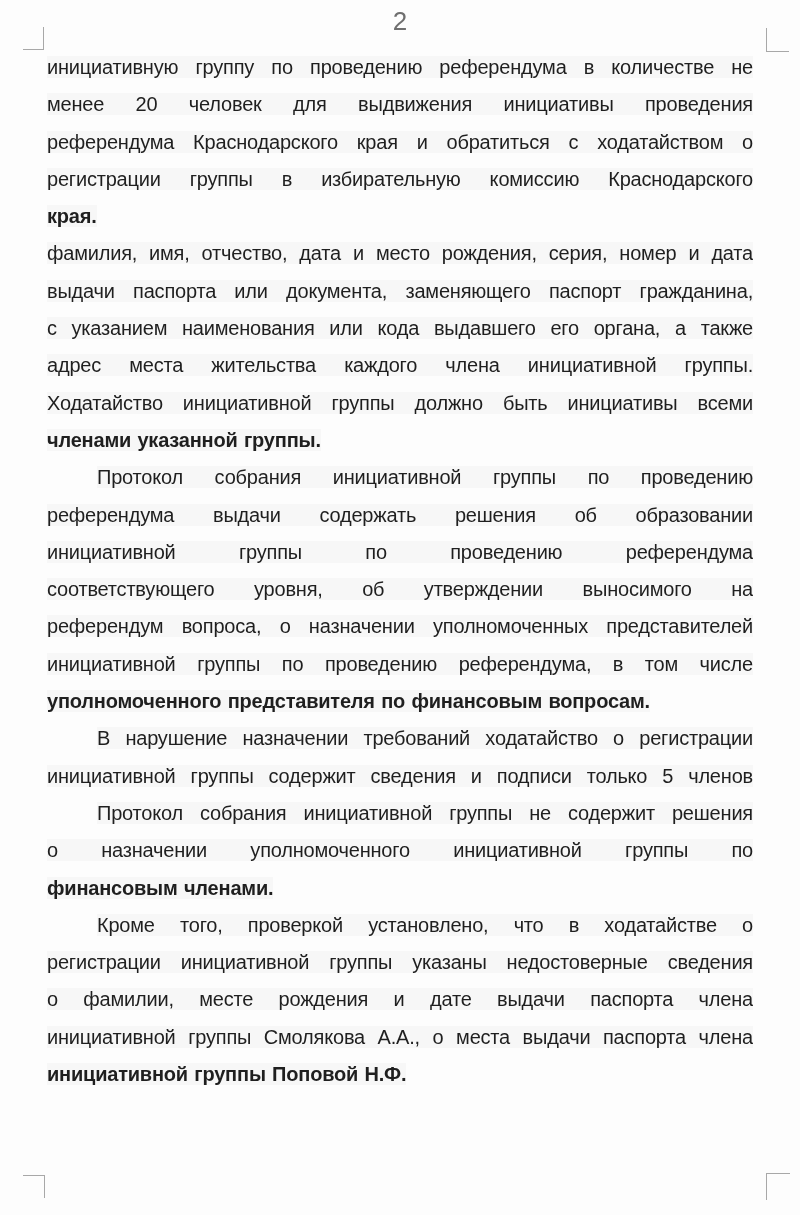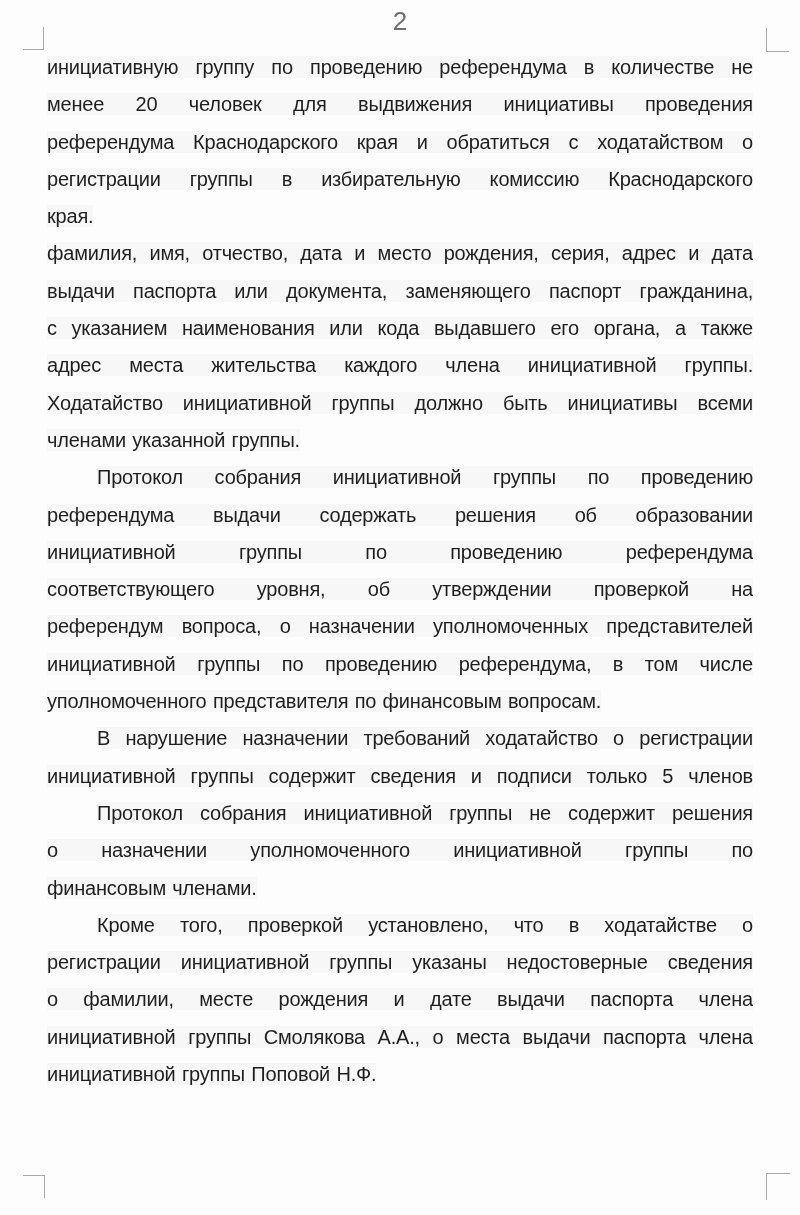--- a/index.html
+++ b/index.html
@@ -52,20 +52,21 @@
     line-height: 37.3px;
     overflow: hidden;
   }
   .line.just {
     text-align: justify;
     text-align-last: justify;
   }
   .line.last {
     text-align: center;
     text-align-last: left;
+    font-weight: bold;
   }
   .line.indent { text-indent: 50px; }
   .ink {
     background: rgba(0, 0, 0, 0.022);
   }
 </style>
 </head>
 <body>
 
 <div class="page-number">2</div>
@@ -77,32 +78,32 @@
 
 <div class="text-block">
     <div class="paragraph">
       <div class="line just"><span class="ink">инициативную группу по проведению референдума в количестве не</span></div>
       <div class="line just"><span class="ink">менее 20 человек для выдвижения инициативы проведения</span></div>
       <div class="line just"><span class="ink">референдума Краснодарского края и обратиться с ходатайством о</span></div>
       <div class="line just"><span class="ink">регистрации группы в избирательную комиссию Краснодарского</span></div>
       <div class="line last"><span class="ink">края.</span></div>
     </div>
     <div class="paragraph">
-      <div class="line just"><span class="ink">фамилия, имя, отчество, дата и место рождения, серия, адрес и дата</span></div>
+      <div class="line just"><span class="ink">фамилия, имя, отчество, дата и место рождения, серия, номер и дата</span></div>
       <div class="line just"><span class="ink">выдачи паспорта или документа, заменяющего паспорт гражданина,</span></div>
       <div class="line just"><span class="ink">с указанием наименования или кода выдавшего его органа, а также</span></div>
       <div class="line just"><span class="ink">адрес места жительства каждого члена инициативной группы.</span></div>
       <div class="line just"><span class="ink">Ходатайство инициативной группы должно быть инициативы всеми</span></div>
       <div class="line last"><span class="ink">членами указанной группы.</span></div>
     </div>
     <div class="paragraph">
       <div class="line just indent"><span class="ink">Протокол собрания инициативной группы по проведению</span></div>
       <div class="line just"><span class="ink">референдума выдачи содержать решения об образовании</span></div>
       <div class="line just"><span class="ink">инициативной группы по проведению референдума</span></div>
-      <div class="line just"><span class="ink">соответствующего уровня, об утверждении проверкой на</span></div>
+      <div class="line just"><span class="ink">соответствующего уровня, об утверждении выносимого на</span></div>
       <div class="line just"><span class="ink">референдум вопроса, о назначении уполномоченных представителей</span></div>
       <div class="line just"><span class="ink">инициативной группы по проведению референдума, в том числе</span></div>
       <div class="line last"><span class="ink">уполномоченного представителя по финансовым вопросам.</span></div>
     </div>
     <div class="paragraph">
       <div class="line just indent"><span class="ink">В нарушение назначении требований ходатайство о регистрации</span></div>
       <div class="line just"><span class="ink">инициативной группы содержит сведения и подписи только 5 членов</span></div>
     </div>
     <div class="paragraph">
       <div class="line just indent"><span class="ink">Протокол собрания инициативной группы не содержит решения</span></div>

